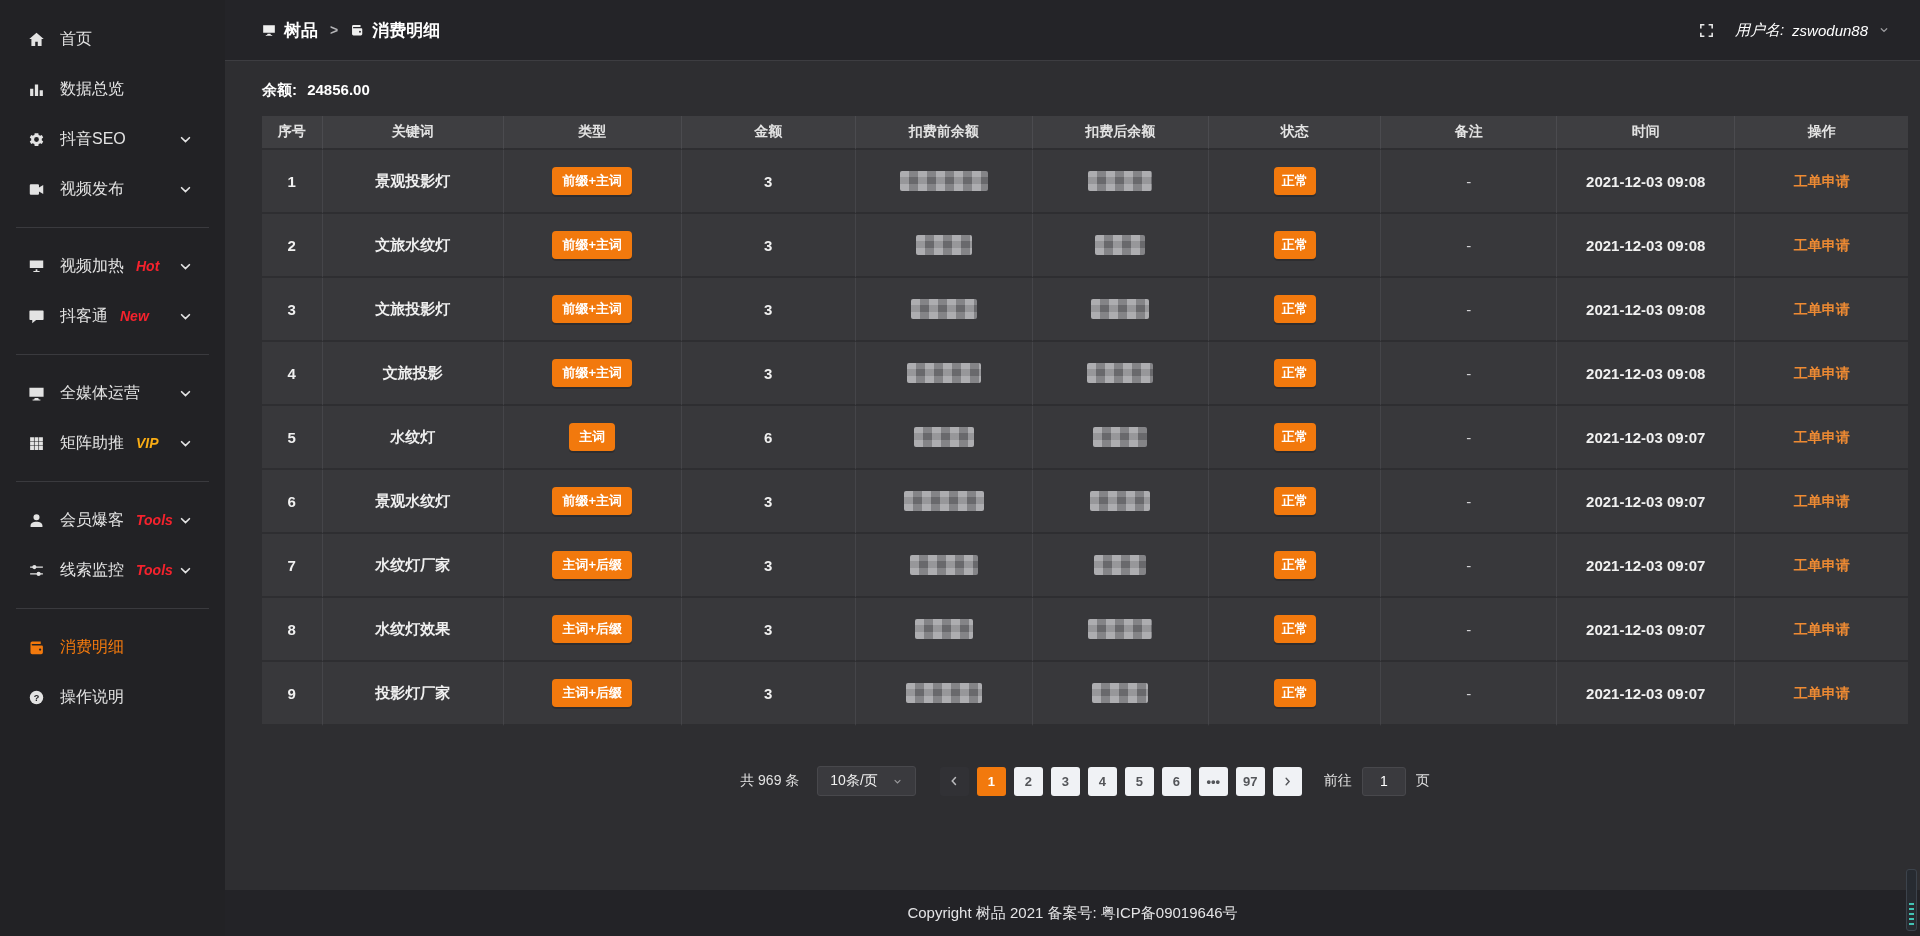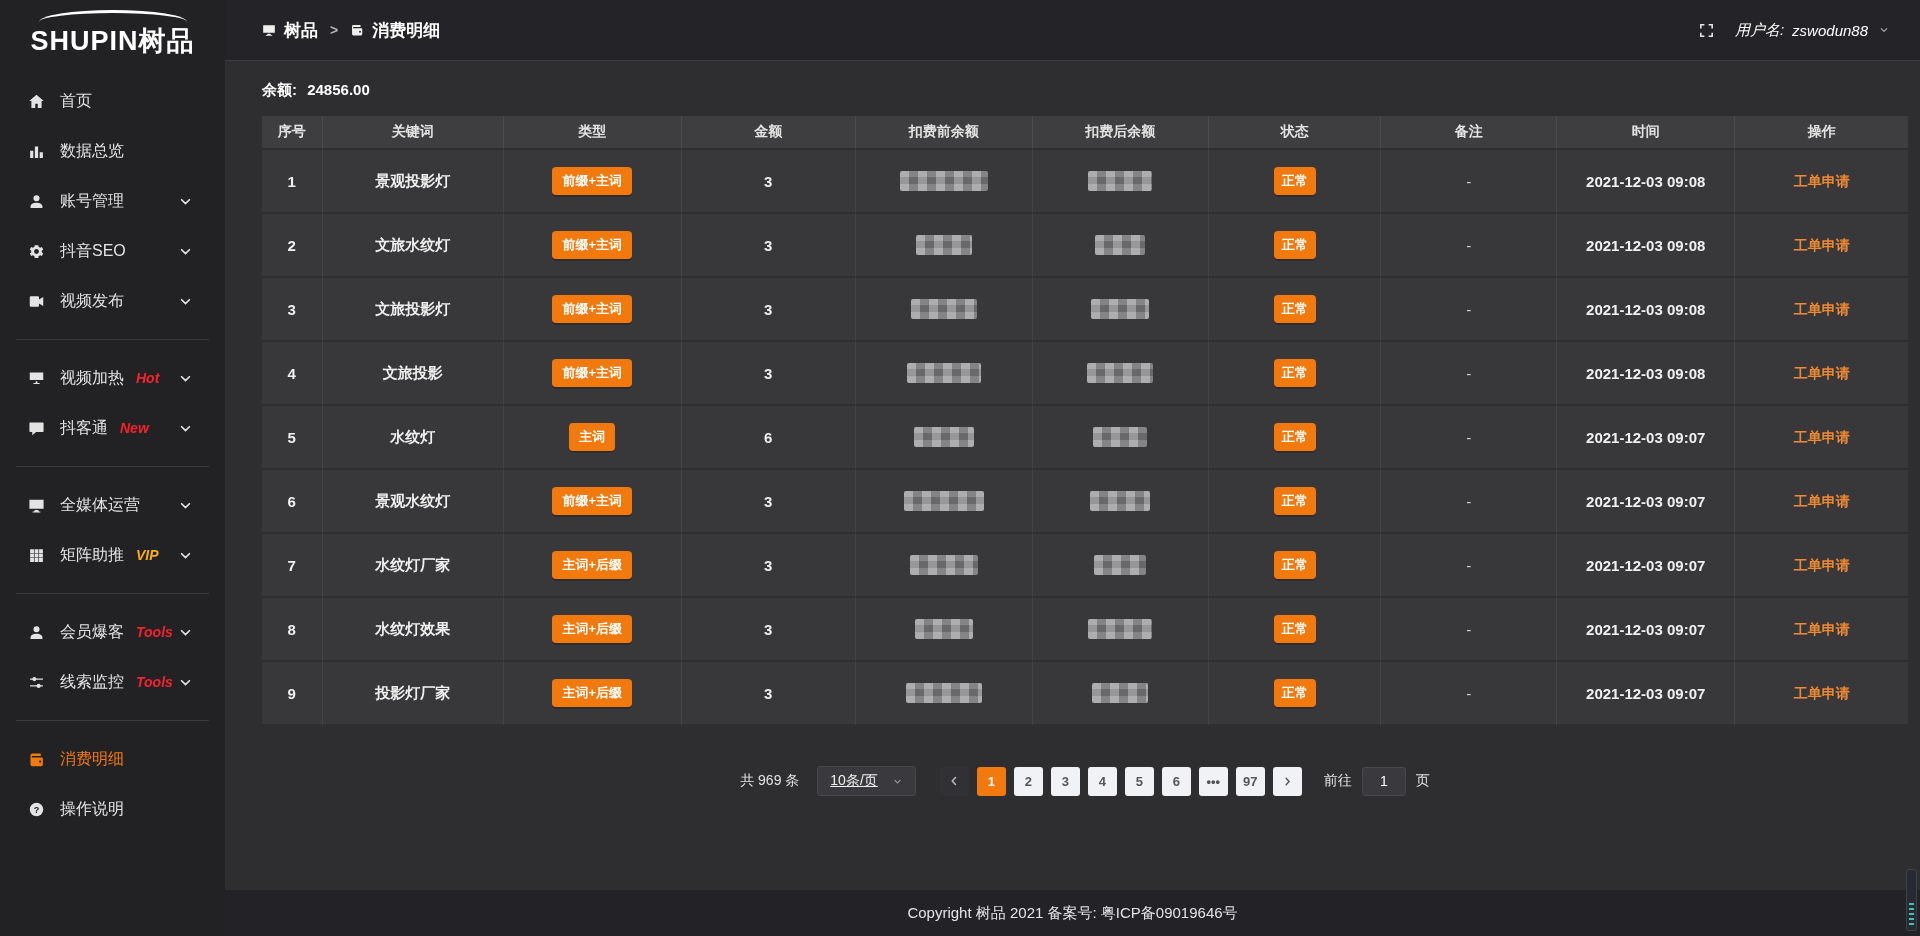--- a/index.html
+++ b/index.html
@@ -105,21 +105,21 @@
 
   
   .pager {
     margin-top: 40px; display: flex; align-items: center; justify-content: center;
     gap: 8px; font-size: 14px; color: #e2e2e2;
   }
   .pg-total { margin-right: 10px; font-weight: 500; }
   .pg-size {
     display: flex; align-items: center; gap: 14px; height: 30px; padding: 0 12px;
     background: #3a3a3e; border: 1px solid #48484c; border-radius: 3px;
-    margin-right: 16px; cursor: pointer; color: #f0f0f0; font-weight: 500; text-decoration: underline;
+    margin-right: 16px; cursor: pointer; color: #f0f0f0; font-weight: 500;
   }
   .pg-size .chev { font-size: 11px; }
   .pg-btn {
     min-width: 29px; height: 29px; padding: 0 4px;
     display: inline-flex; align-items: center; justify-content: center;
     background: #f0f2f5; color: #54565a; border-radius: 3px;
     font-size: 13px; font-weight: 700; cursor: pointer;
   }
   .pg-btn.prev { background: #313135; color: #b9b9bc; font-size: 14px; }
   .pg-btn.active { background: #f2790d; color: #fff; }
@@ -144,53 +144,36 @@
   }
   .corner-widget .stripes {
     position: absolute; bottom: 3px; left: 2px; right: 2px; height: 24px;
     background: repeating-linear-gradient(180deg, #43c2b2 0 2px, transparent 2px 5px);
   }
 </style>
 </head>
 <body>
 
 <aside class="sidebar">
-  <div class="logo">
-    <div class="logo-arc"></div>
-    <div class="logo-text"><span>SHUPIN</span><span>树品</span></div>
-  </div>
   <nav class="menu">
       <div class="side-item">
         <span class="icon">
           <svg viewBox="0 0 24 24" fill="currentColor">
             <path d="M12 2.5 1.8 11.2h3V21h5.4v-6h3.6v6h5.4v-9.8h3L12 2.5z"></path>
           </svg>
         </span>
         <span class="side-label">首页</span>
       </div>
       <div class="side-item">
         <span class="icon">
           <svg viewBox="0 0 24 24" fill="currentColor">
             <path d="M3 11h4.5v10H3zM9.7 5h4.6v16H9.7zM16.5 13H21v8h-4.5z"></path>
           </svg>
         </span>
         <span class="side-label">数据总览</span>
-      </div>
-      <div class="side-item">
-        <span class="icon">
-          <svg viewBox="0 0 24 24" fill="currentColor">
-            <path d="M12 11.6A4.3 4.3 0 1 0 7.7 7.3 4.3 4.3 0 0 0 12 11.6zm0 2.2c-4.6 0-8.4 2.3-8.4 5.2V21h16.8v-2c0-2.9-3.8-5.2-8.4-5.2z"></path>
-          </svg>
-        </span>
-        <span class="side-label">账号管理</span>
-        <span class="icon chev">
-          <svg viewBox="0 0 24 24" fill="none" stroke="currentColor" stroke-width="2.4" stroke-linecap="round">
-            <path d="M6.5 9.5 12 15l5.5-5.5"></path>
-          </svg>
-        </span>
       </div>
       <div class="side-item">
         <span class="icon">
           <svg viewBox="0 0 24 24" fill="currentColor">
             <path d="M19.5 12a7.5 7.5 0 0 0-.1-1.2l2.1-1.6-2-3.4-2.4 1a7.5 7.5 0 0 0-2.1-1.2L14.6 3H9.4L9 5.6a7.5 7.5 0 0 0-2.1 1.2l-2.4-1-2 3.4 2.1 1.6a7.5 7.5 0 0 0 0 2.4l-2.1 1.6 2 3.4 2.4-1A7.5 7.5 0 0 0 9 18.4l.4 2.6h5.2l.4-2.6a7.5 7.5 0 0 0 2.1-1.2l2.4 1 2-3.4-2.1-1.6a7.5 7.5 0 0 0 .1-1.2zM12 15.4A3.4 3.4 0 1 1 15.4 12 3.4 3.4 0 0 1 12 15.4z"></path>
           </svg>
         </span>
         <span class="side-label">抖音SEO</span>
         <span class="icon chev">
           <svg viewBox="0 0 24 24" fill="none" stroke="currentColor" stroke-width="2.4" stroke-linecap="round">

